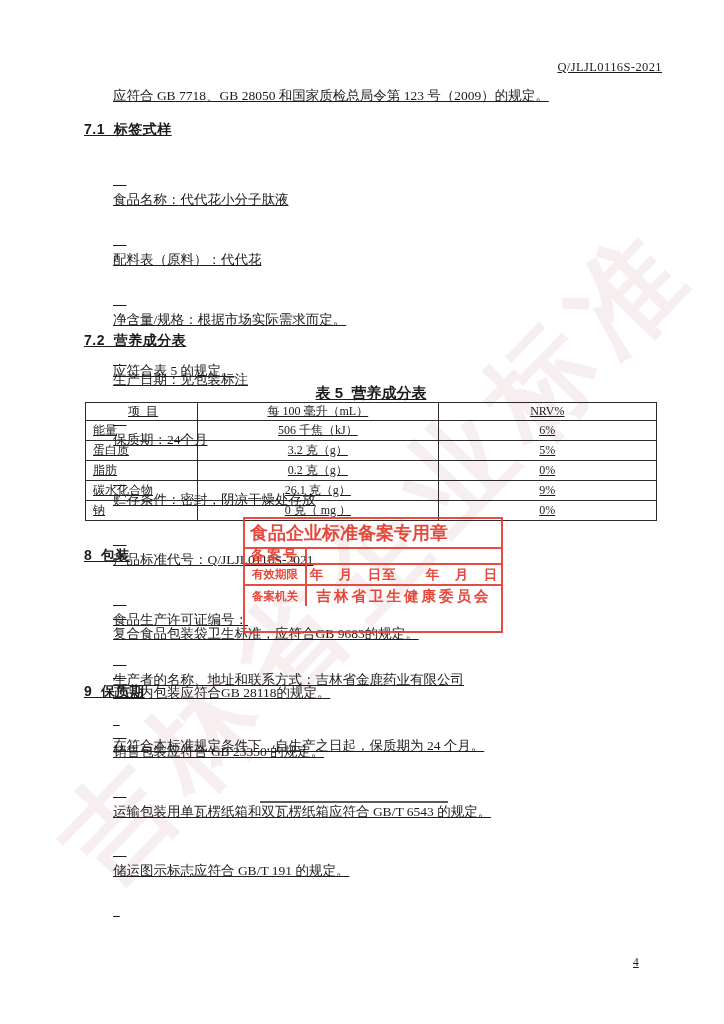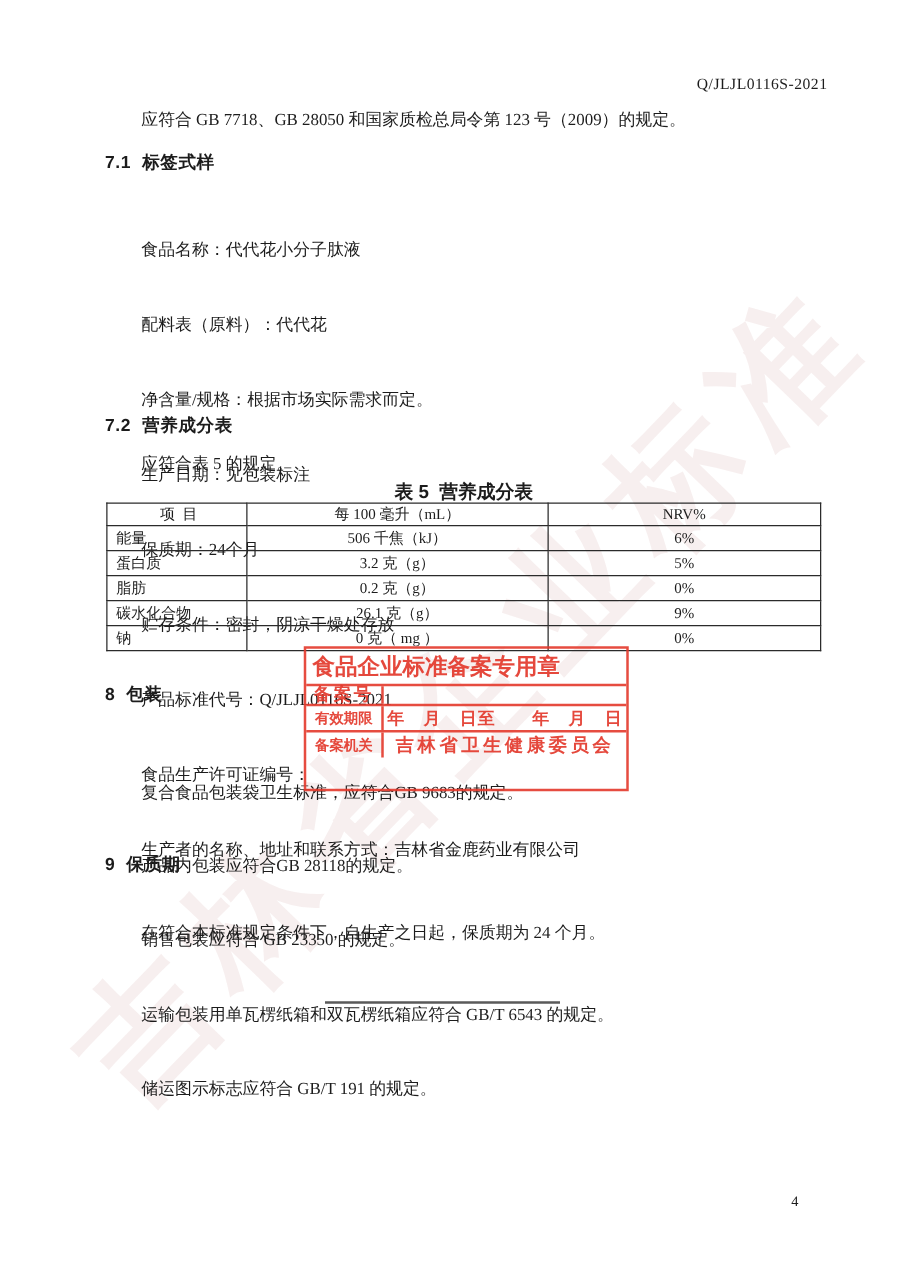--- a/index.html
+++ b/index.html
@@ -20,21 +20,21 @@
     transform-origin:0 0;
     font-size:108px;
     font-weight:700;
     letter-spacing:14px;
     white-space:nowrap;
     color:rgba(201,140,140,0.14);
     z-index:0;
     pointer-events:none;
   }
   
-  .abs{position:absolute;z-index:1;}
+  .abs{position:absolute;z-index:1;text-decoration:underline;}
   .doc-code{top:60px;right:62px;font-size:12.5px;letter-spacing:0.4px;}
   .body-text{font-size:13.5px;line-height:20px;white-space:pre;}
   .intro{top:86px;left:113px;}
   .heading{
     font-family:"Liberation Sans","DejaVu Sans",sans-serif;
     font-weight:600;font-size:14px;white-space:pre;letter-spacing:0.5px;
   }
   .h71{top:121px;left:84px;}
   .s71{top:150px;left:113px;}
   .h72{top:332px;left:84px;}

